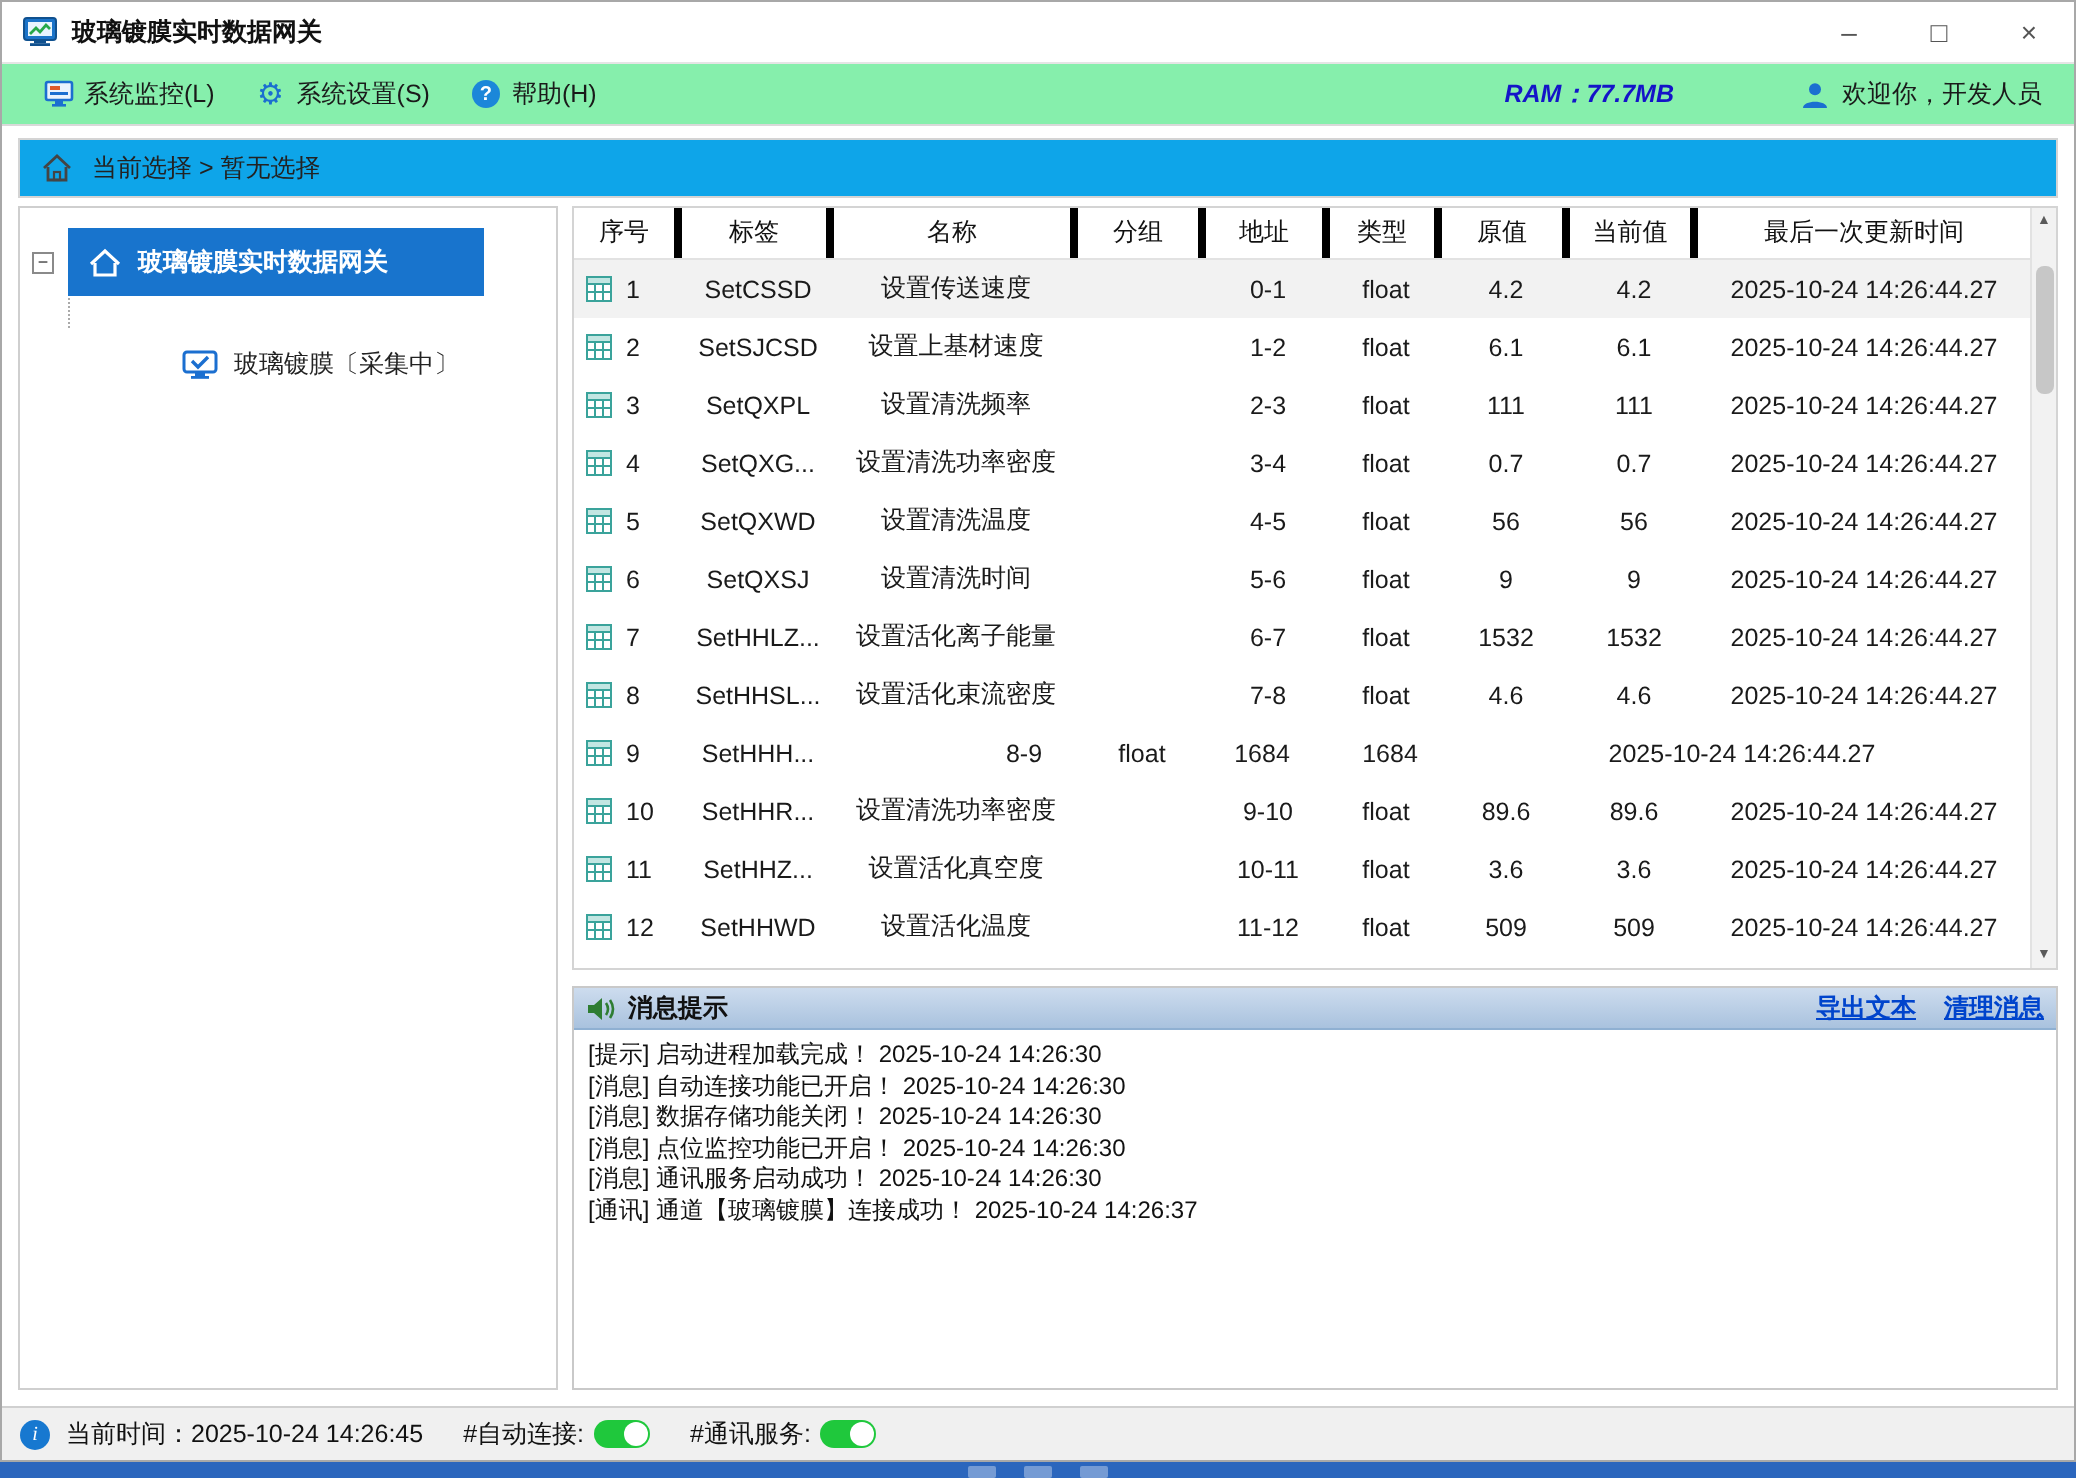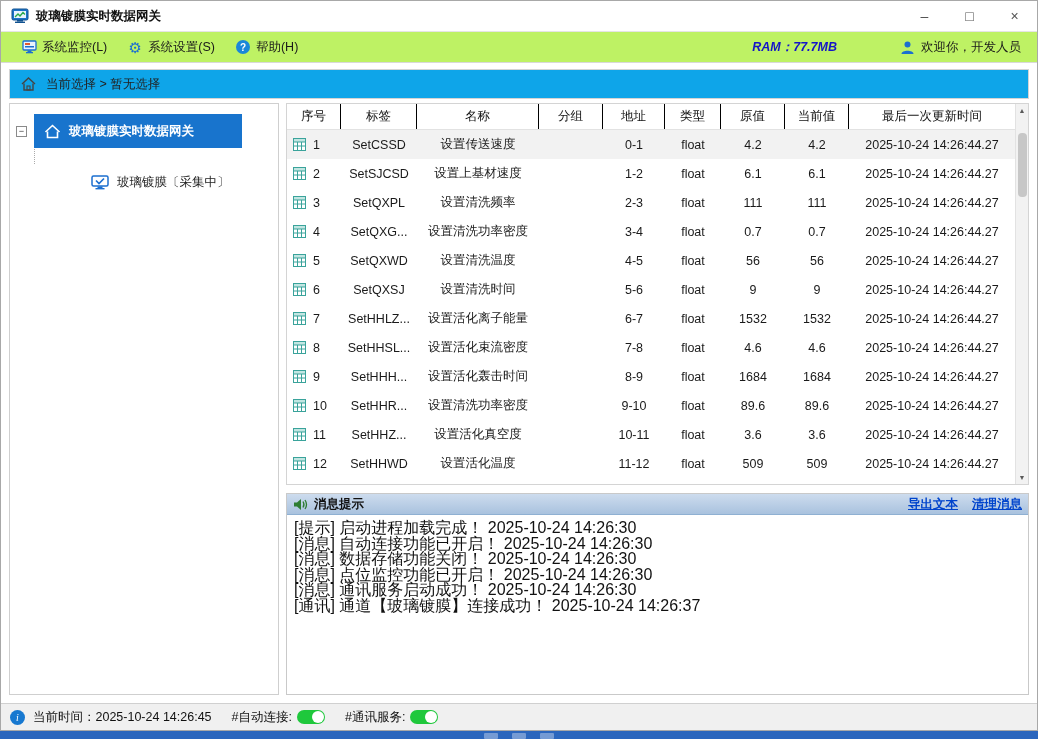--- a/index.html
+++ b/index.html
@@ -9,21 +9,21 @@
   .window { width:1038px; height:731px; border:1px solid #a8a8a8; background:#fff; display:flex; flex-direction:column; }
 
   
   .titlebar { height:30px; display:flex; align-items:center; background:#fff; padding-left:10px; flex:0 0 auto; }
   .app-icon { width:18px; height:16px; margin-right:7px; }
   .title-text { font-weight:bold; font-size:12.5px; color:#111; }
   .win-controls { margin-left:auto; display:flex; height:100%; }
   .win-btn { width:45px; height:100%; display:flex; align-items:center; justify-content:center; color:#555; font-size:14px; cursor:default; }
 
   
-  .menubar { height:32px; background:#bef264; border-top:1px solid #e5e5e5; border-bottom:1px solid #d9d9d9; display:flex; align-items:center; padding:0 10px; flex:0 0 auto;justify-content:center; }
+  .menubar { height:32px; background:#86efac; border-top:1px solid #e5e5e5; border-bottom:1px solid #d9d9d9; display:flex; align-items:center; padding:0 10px; flex:0 0 auto;justify-content:center; }
   .menu-item { display:flex; align-items:center; gap:5px; padding:0 10px; height:100%; }
   .menu-icon { width:16px; height:16px; display:inline-flex; align-items:center; justify-content:center; }
   .gear-glyph { color:#1b6fd0; font-size:15px; line-height:1; }
   .help-circle { width:14px; height:14px; border-radius:50%; background:#1b87d9; color:#fff; font-size:10px; font-weight:bold; display:flex; align-items:center; justify-content:center; }
   .menubar-right { margin-left:auto; display:flex; align-items:center; gap:8px; }
   .ram-text { color:#1414c8; font-weight:bold; margin-right:55px;font-style:italic; }
   .welcome-wrap { display:flex; align-items:center; gap:6px; margin-right:6px; }
 
   
   .breadcrumb-wrap { margin:6px 8px 4px 8px; height:30px; border:1px solid #d4d4d4; background:#0ea5e9; display:flex; align-items:center; padding:0 10px; gap:9px; flex:0 0 auto; }
@@ -37,42 +37,42 @@
   .tree-root-node { display:flex; align-items:center; gap:8px; background:#1874cd; color:#fff; font-weight:bold; height:34px; padding:0 12px 0 10px; flex:1; margin-right:30px; }
   .tree-child-row { display:flex; align-items:center; gap:8px; margin:10px 0 0 46px; color:#222;padding-left:29px; }
   .tree-dot-line { border-left:1px dotted #aaa; height:22px; margin-left:18px; margin-top:-6px; width:1px; }
 
   .right-panel { flex:1; display:flex; flex-direction:column; gap:8px; min-width:0; }
 
   
   .table-panel { height:382px; border:1px solid #d4d4d4; background:#fff; position:relative; overflow:hidden; flex:0 0 auto; }
   .table-inner { position:absolute; left:0; top:0; right:13px; bottom:0; overflow:hidden; }
   .thead { display:flex; height:26px; align-items:center; border-bottom:1px solid #e2e2e2; }
-  .hcell { height:100%; display:flex; align-items:center; justify-content:center; border-right:1px solid #000000; color:#111; }
+  .hcell { height:100%; display:flex; align-items:center; justify-content:center; border-right:4px solid #000000; color:#111; }
   .hcell:last-child { border-right:none; }
   .trow { display:flex; height:29px; align-items:center; }
   .trow.row-selected { background:#f2f2f2; }
   .trow.partial { height:29px; }
   .tcell { height:100%; display:flex; align-items:center; justify-content:center; overflow:hidden; white-space:nowrap; }
   .tcell.c0 { justify-content:flex-start; padding-left:6px; gap:7px; }
   .c0 { width:54px; } .c1 { width:76px; } .c2 { width:122px; } .c3 { width:64px; }
   .c4 { width:62px; } .c5 { width:56px; } .c6 { width:64px; } .c7 { width:64px; }
   .c8 { flex:1; }
   .vscroll { position:absolute; top:0; right:0; bottom:0; width:13px; background:#f2f2f2; border-left:1px solid #e2e2e2; display:flex; flex-direction:column; align-items:center; }
   .scroll-arrow { height:13px; width:100%; display:flex; align-items:center; justify-content:center; font-size:7px; color:#5a5a5a; }
   .scroll-thumb { width:9px; height:64px; background:#c7c7c7; border-radius:4px; margin-top:16px; }
 
   
   .msg-panel { flex:1; border:1px solid #c9c9c9; display:flex; flex-direction:column; min-height:0; background:#fff; }
   .msg-header { height:21px; background:linear-gradient(#cddcee,#a9c2de); border-bottom:1px solid #8fb0d2; display:flex; align-items:center; padding:0 6px; gap:6px; flex:0 0 auto; }
   .msg-title { font-weight:bold; color:#111; }
   .msg-links { margin-left:auto; display:flex; gap:14px; }
   .msg-link { color:#0044cc; text-decoration:underline; font-weight:bold; cursor:pointer; }
   .msg-body { flex:1; padding:5px 7px; overflow:hidden; }
-  .msg-line { line-height:15.5px; font-size:16px; color:#111; }
+  .msg-line { line-height:15.5px; font-size:12px; color:#111; }
 
   
   .statusbar { height:27px; background:#f0f0f0; border-top:1px solid #d0d0d0; display:flex; align-items:center; padding:0 9px; gap:8px; flex:0 0 auto; }
   .info-circle { width:15px; height:15px; border-radius:50%; background:#1778d0; color:#fff; font-size:10px; font-style:italic; font-family:"Liberation Serif",serif; display:flex; align-items:center; justify-content:center; flex:0 0 auto; }
   .status-text { font-weight:400; color:#111; }
   .toggle-group { display:flex; align-items:center; gap:5px; margin-left:12px; }
   .toggle { width:28px; height:14px; border-radius:7px; background:#1fc83c; position:relative; display:inline-block; }
   .toggle .knob { position:absolute; right:1px; top:1px; width:12px; height:12px; border-radius:50%; background:#fff; }
 
   
@@ -352,21 +352,20 @@
                   <svg width="13" height="13" viewBox="0 0 13 13">
                     <rect x="0.5" y="0.5" width="12" height="12" fill="#ffffff" stroke="#3aa39b"></rect>
                     <rect x="0.5" y="0.5" width="12" height="3.5" fill="#c2e6e2" stroke="#3aa39b"></rect>
                     <line x1="4.5" y1="4" x2="4.5" y2="12.5" stroke="#3aa39b"></line>
                     <line x1="8.5" y1="4" x2="8.5" y2="12.5" stroke="#3aa39b"></line>
                     <line x1="0.5" y1="8" x2="12.5" y2="8" stroke="#3aa39b"></line>
                   </svg>
                   <span>9</span>
                 </div>
                 <div class="tcell c1">SetHHH...</div>
-                <div class="tcell c2">设置活化轰击时间</div>
                 <div class="tcell c3"></div>
                 <div class="tcell c4">8-9</div>
                 <div class="tcell c5">float</div>
                 <div class="tcell c6">1684</div>
                 <div class="tcell c7">1684</div>
                 <div class="tcell c8">2025-10-24 14:26:44.27</div>
               </div>
               <div class="trow">
                 <div class="tcell c0">
                   <svg width="13" height="13" viewBox="0 0 13 13">

